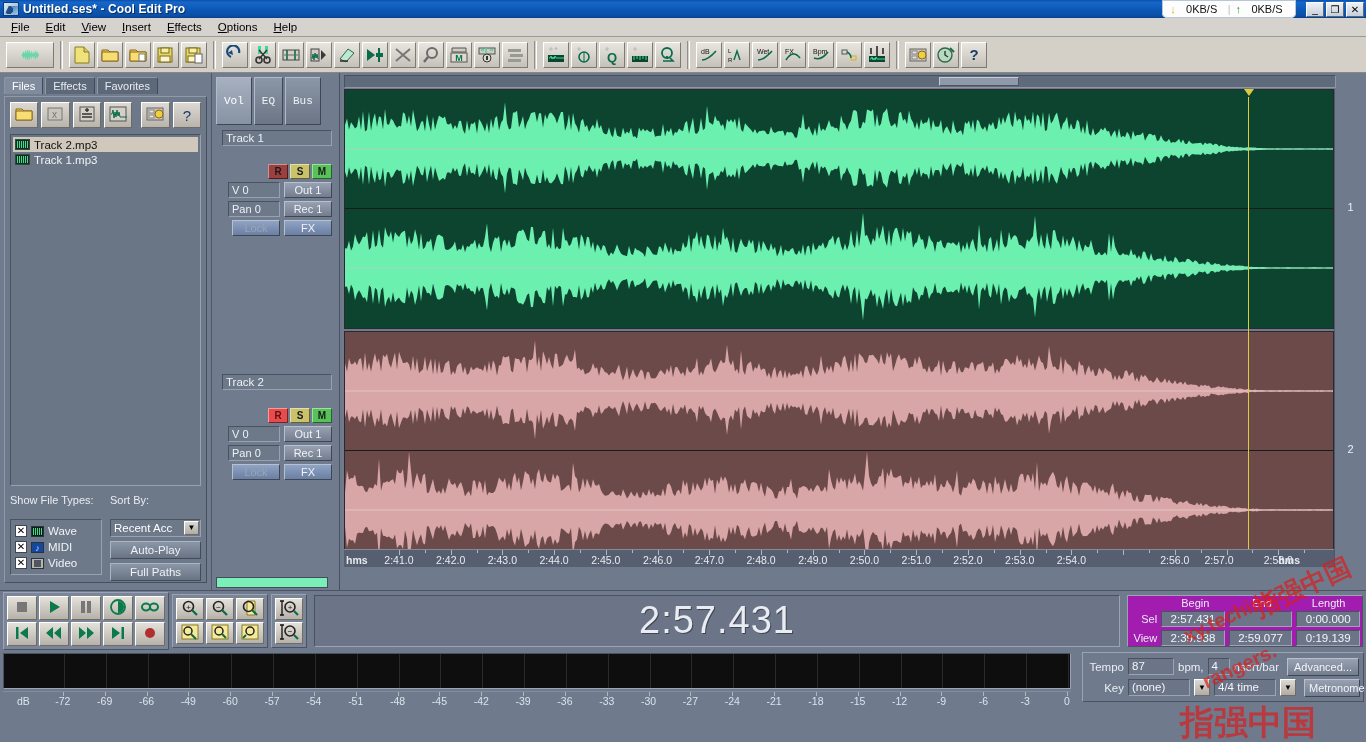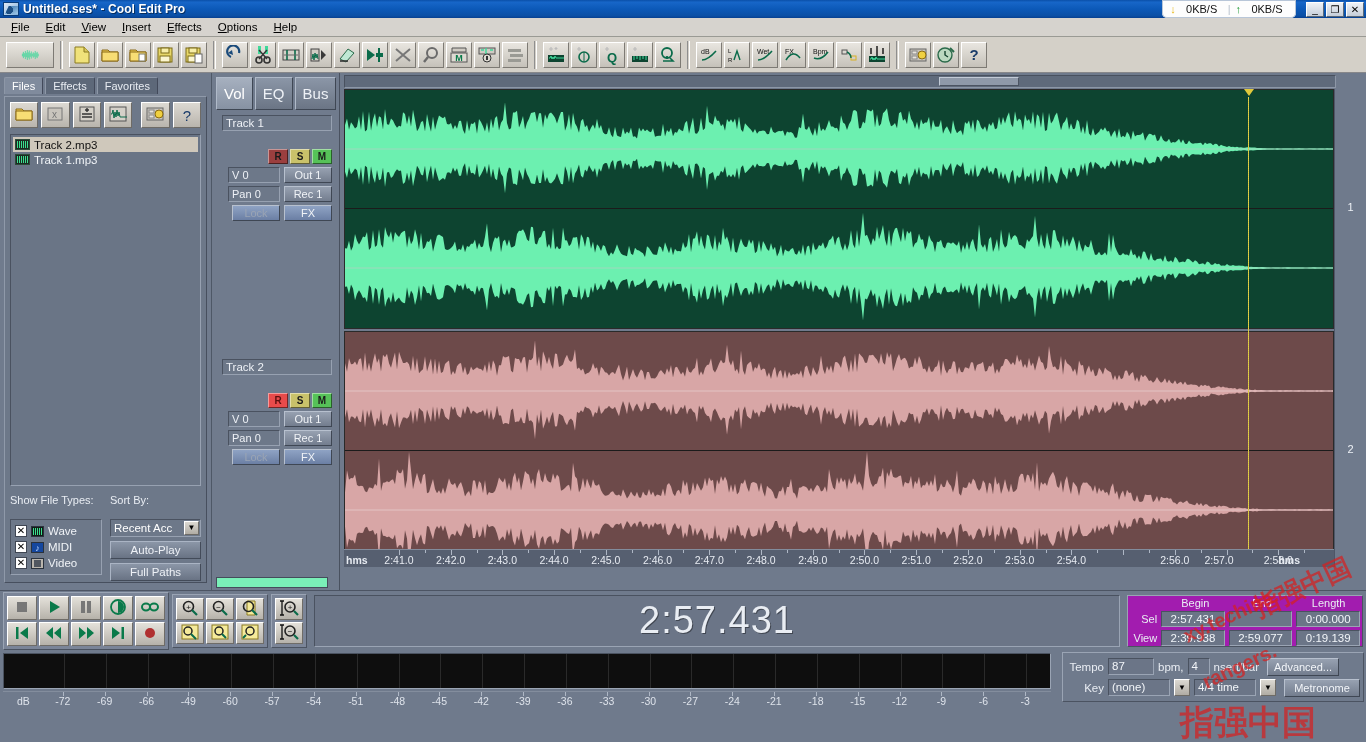--- a/index.html
+++ b/index.html
@@ -150,23 +150,23 @@
   .pbtn {
     height: 18px; margin-top: 4px;
     background: linear-gradient(to bottom,#8b96a7,#697384);
     border: 1px solid; border-color: #aab4c4 #434b59 #434b59 #aab4c4;
     color: #eef1f6; font-size: 11.5px; text-align: center; line-height: 16px;
   }
   
   #trackctl { width: 128px; background: #707b8d; border-right: 1px solid #49515f; padding-top: 2px; position: relative;}
   .vtabs { display: flex; gap: 2px; margin: 2px 0 3px 4px; }
   .vtab {
-    padding: 7px 7px; font-size: 15px; color: #eef1f6;
+    padding: 17px 7px; font-size: 11px; color: #eef1f6;
     background: linear-gradient(to bottom,#8b96a7,#6b7585);
-    border: 1px solid; border-color: #b0bac9 #3f4754 #3f4754 #b0bac9;
+    border: 1px solid; border-color: #b0bac9 #3f4754 #3f4754 #b0bac9; font-family: Liberation Mono, monospace;
   }
   .vtab.active { background: linear-gradient(to bottom,#a6b0bf,#8792a3); color:#fff; }
   .tblock { margin: 0 2px 4px 4px; padding: 2px; background: #707b8d; position: relative; }
   .tname {
     height: 16px; background: #6d7889; border: 1px solid;
     border-color: #4a5260 #97a1b1 #97a1b1 #4a5260;
     color: #eef1f6; font-size: 11.5px; padding-left: 3px; line-height: 14px;
     margin-bottom: 18px;
   }
   .rsm { display: flex; gap: 2px; justify-content: flex-end; margin-bottom: 3px; }
@@ -1155,21 +1155,21 @@
         <span class="tfld" style="width:22px">4</span>
         <span>nsert/bar</span>
         <span class="tbtn2" style="width:72px;margin-left:4px">Advanced...</span>
       </div>
       <div class="tp-line">
         <span class="lab">Key</span>
         <span class="tfld" style="width:62px">(none)</span>
         <span class="ddarrow">▼</span>
         <span class="tfld" style="width:62px">4/4 time</span>
         <span class="ddarrow">▼</span>
-        <span class="tbtn2" style="width:76px;margin-left:4px">Metronome</span>
+        <span class="tbtn2" style="width:56px;margin-left:4px">Metronome</span>
       </div>
     </div>
   </div>
 </div>
 
 <div class="wm" style="left: 1180px; top: 604px; font-size: 20px; transform: rotate(-25deg);">xy.techina.</div>
 <div class="wm" style="left: 1200px; top: 655px; font-size: 20px; transform: rotate(-25deg);">rangers.</div>
 <div class="wm" style="left: 1180px; top: 700px; font-size: 34px; transform: rotate(0deg);">指强中国</div>
 <div class="wm" style="left: 1250px; top: 570px; font-size: 26px; transform: rotate(-25deg);">指强中国</div>
 

